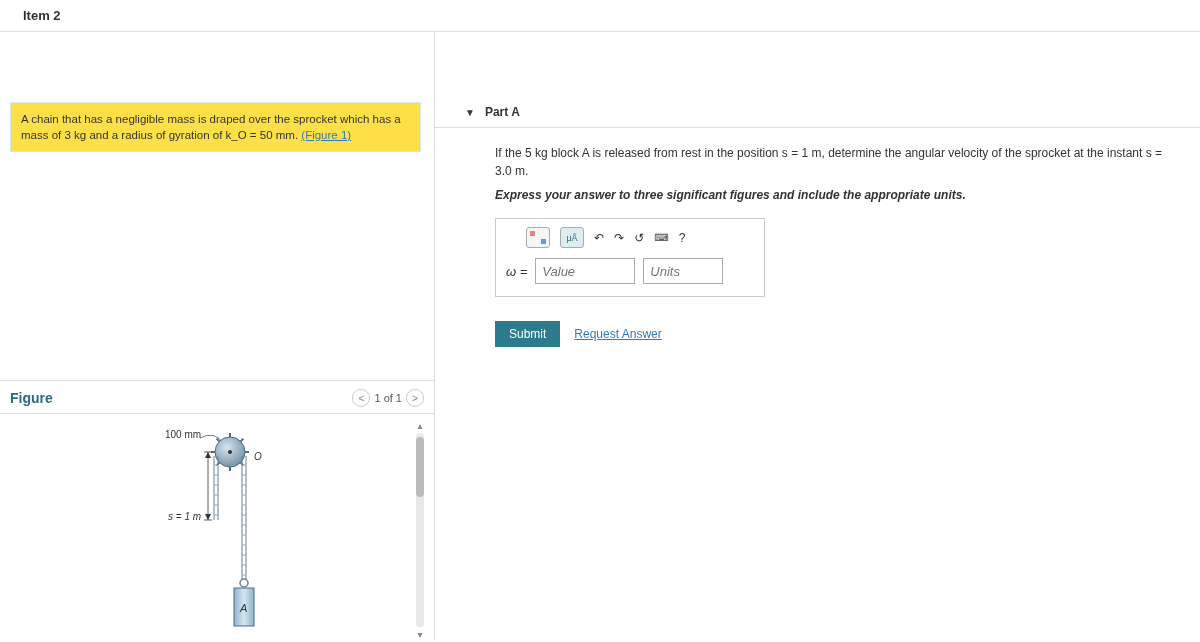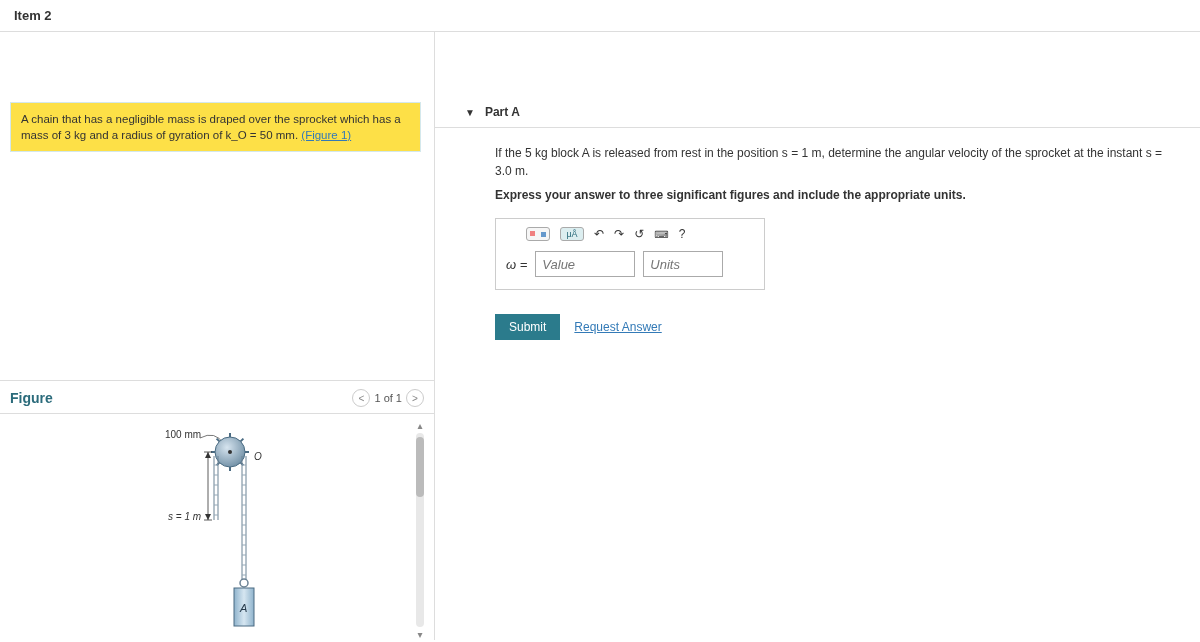--- a/index.html
+++ b/index.html
@@ -7,21 +7,21 @@
     font-family: Arial, Helvetica, sans-serif;
     font-size: 12px;
     color: #333;
     background: #fff;
     width: 1200px;
     height: 642px;
     overflow: hidden;
   }
   .header {
     border-bottom: 1px solid #ddd;
-    padding: 8px 14px;
+    padding: 8px 23px;
     font-size: 13px;
     font-weight: bold;
   }
   .main {
     display: flex;
     height: calc(100% - 34px);
   }
   .left-pane {
     width: 435px;
     border-right: 1px solid #ddd;
@@ -99,33 +99,33 @@
     margin-top: 65px;
     display:flex; align-items:center; gap:10px;
     font-weight:bold;
   }
   .part-row .tri { font-size:10px; color:#333;}
   .qtext {
     padding: 16px 20px 6px 60px;
     font-size: 12px;
     line-height:1.5;
   }
-  .qtext .bold { font-weight: bold; }
+  .qtext .bold { font-weight: bold; font-style: italic; }
   .answer-block {
     margin: 8px 0 0 60px;
     border: 1px solid #ccc;
     width: 270px;
     padding: 8px 10px 12px 10px;
   }
   .toolbar {
     display:flex; align-items:center; gap:10px;
     margin-bottom:10px; padding-left:20px;
   }
   .tool-btn {
-    width:24px; height:14px;
+    width:24px; height:21px;
     border:1px solid #aaa;
     border-radius:3px;
     background:#e8e8e8;
     display:flex; align-items:center; justify-content:center;
     font-size:11px; color:#333;
   }
   .tool-btn.templates {
     background:#f6f6f6;
     position:relative;
   }

